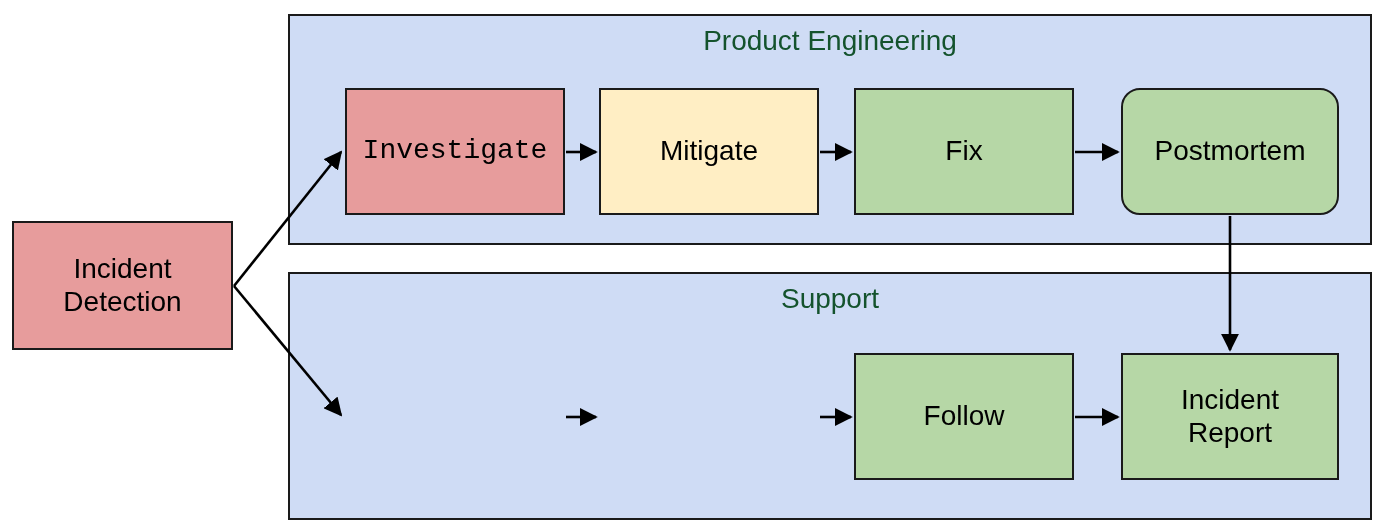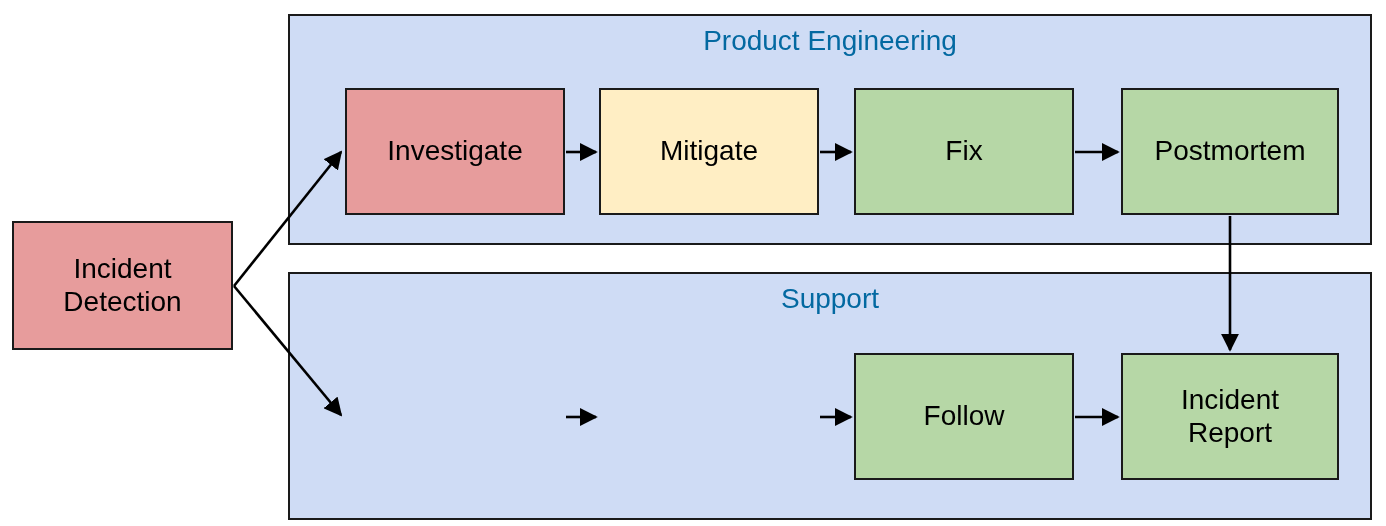--- a/index.html
+++ b/index.html
@@ -21,21 +21,21 @@
     border: 2px solid #1a1a1a;
     box-sizing: border-box;
   }
   .lane-title {
     position: absolute;
     left: 0;
     right: 0;
     top: 10px;
     text-align: center;
     font-size: 28px;
-    color: #0369a1;
+    color: #14532d;
     line-height: 1.1;
     white-space: nowrap;
   }
   .node {
     position: absolute;
     box-sizing: border-box;
     border: 2px solid #1a1a1a;
     display: flex;
     align-items: center;
     justify-content: center;
@@ -69,39 +69,39 @@
     <span>
       <span class="label">Incident</span>
       <span class="label">Detection</span>
     </span>
   </div>
 
   <div class="lane" style="left:288px; top:14px; width:1084px; height:231px;">
     <div class="lane-title">Product Engineering</div>
   </div>
 
-  <div class="node n-red" style="left:345px; top:88px; width:220px; height:127px;">
+  <div class="node n-red" style="left:345px; top:88px; width:220px; height:127px;font-family:Liberation Mono, monospace;">
     <span>
       <span class="label">Investigate</span>
     </span>
   </div>
 
   <div class="node n-yellow" style="left:599px; top:88px; width:220px; height:127px;">
     <span>
       <span class="label">Mitigate</span>
     </span>
   </div>
 
   <div class="node n-green" style="left:854px; top:88px; width:220px; height:127px;">
     <span>
       <span class="label">Fix</span>
     </span>
   </div>
 
-  <div class="node n-green" style="left:1121px; top:88px; width:218px; height:127px;">
+  <div class="node n-green" style="left:1121px; top:88px; width:218px; height:127px;border-radius:19px;">
     <span>
       <span class="label">Postmortem</span>
     </span>
   </div>
 
   <div class="lane" style="left:288px; top:272px; width:1084px; height:248px;">
     <div class="lane-title">Support</div>
   </div>
 
 

